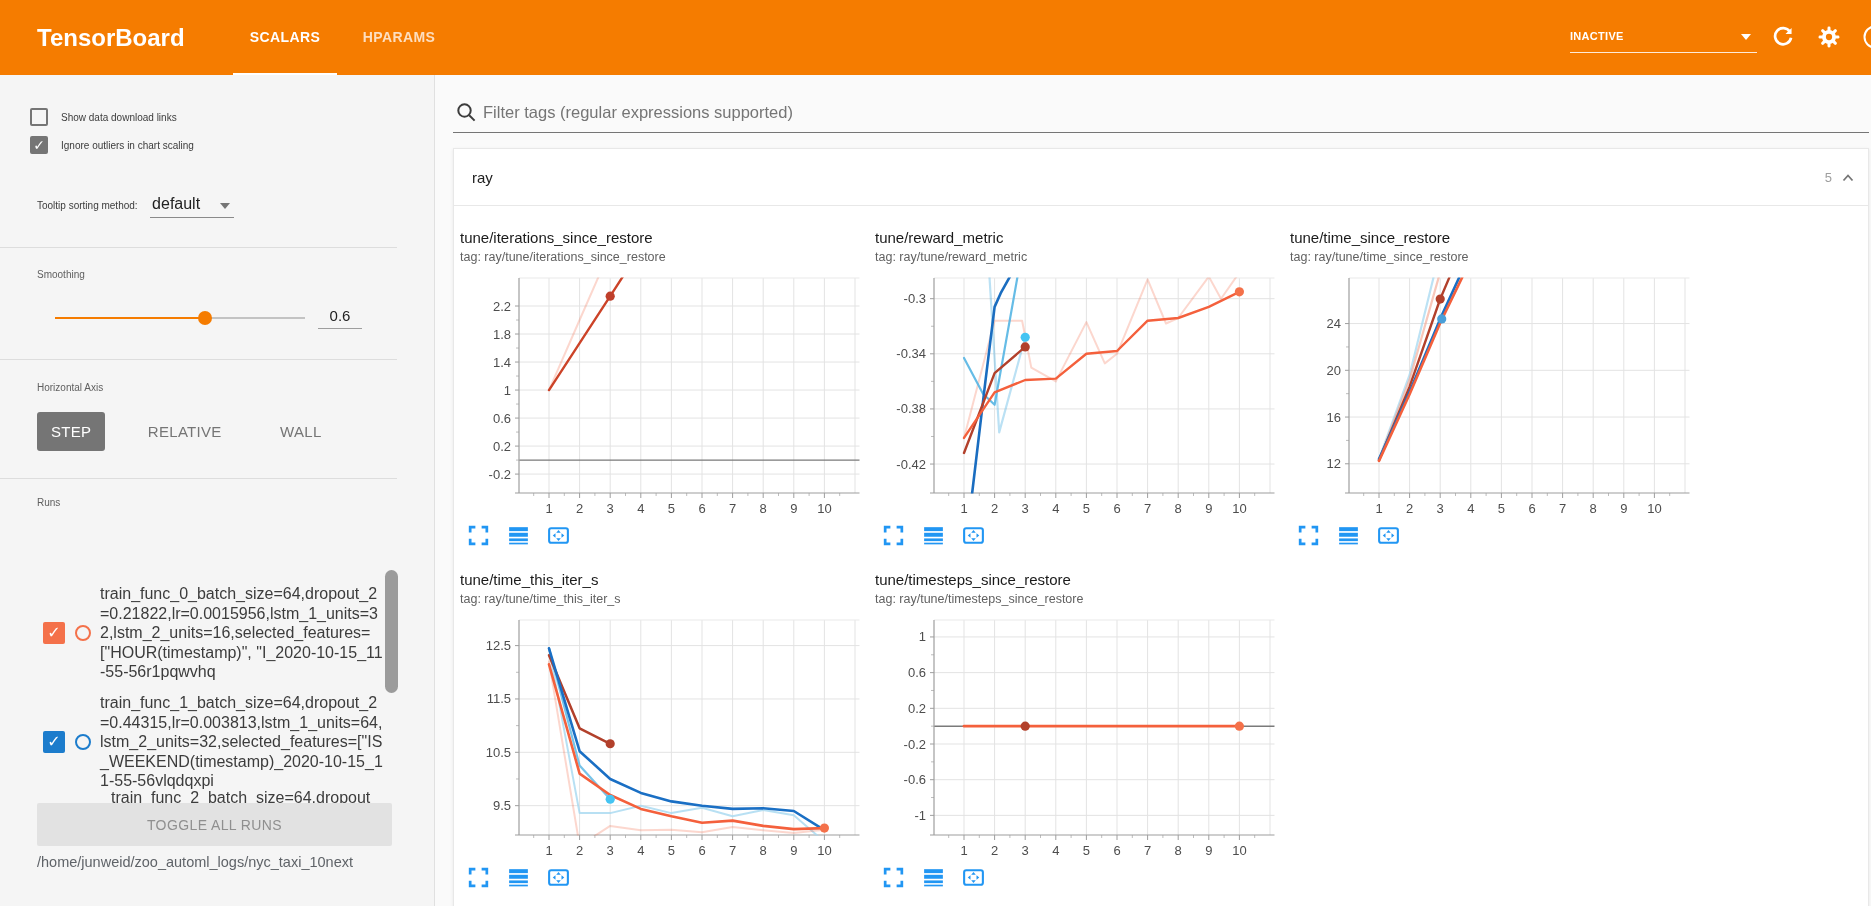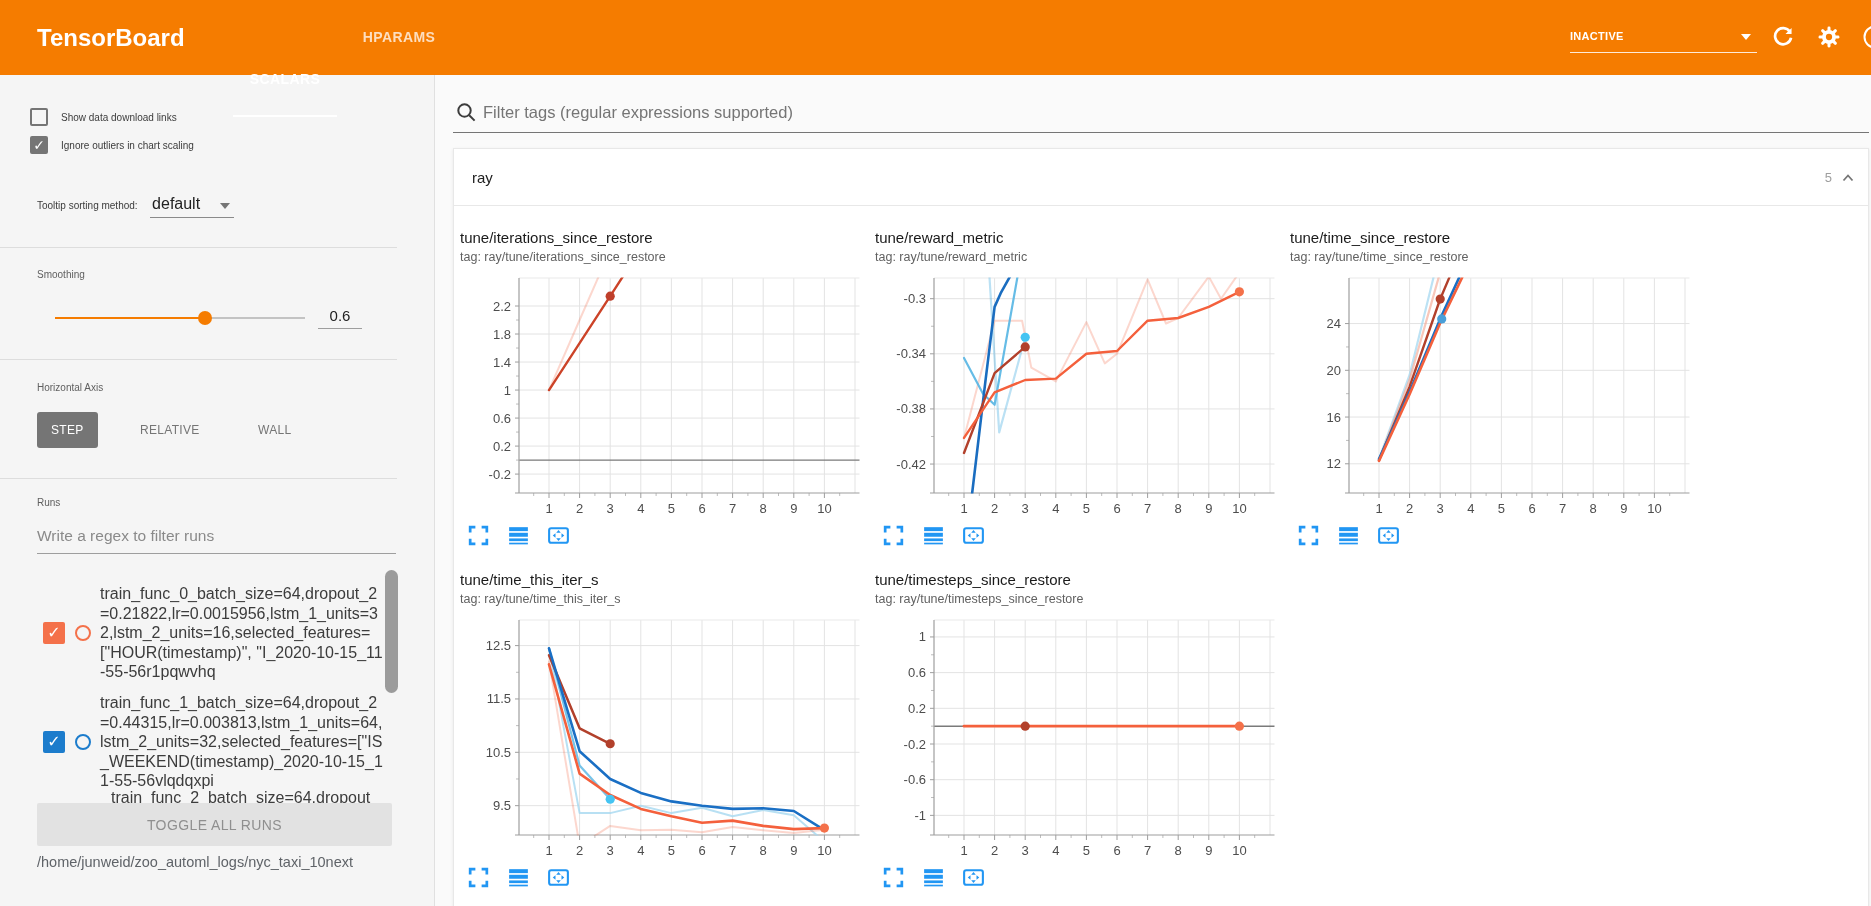--- a/index.html
+++ b/index.html
@@ -6,21 +6,21 @@
   html,body { width:1871px; height:906px; overflow:hidden;
     font-family:"Liberation Sans","DejaVu Sans",sans-serif; background:#fafafa; }
   .abs { position:absolute; }
 
   
   #app-header { position:absolute; left:0; top:0; width:1871px; height:75px;
     background:#f57c00; color:#fff; z-index:10; }
   #logo { position:absolute; left:37px; top:0; line-height:75px; font-size:24px; font-weight:bold; }
   .tab { position:absolute; top:0; height:75px; line-height:75px; font-size:14px;
     font-weight:bold; letter-spacing:.4px; text-align:center; cursor:pointer; }
-  #tab-scalars { left:233px; width:104px; color:#fff;margin-top:42px; }
+  #tab-scalars { left:233px; width:104px; color:#fff; }
   #tab-scalars .tab-underline { position:absolute; left:0; bottom:0; width:104px; height:2px; background:#fff; }
   #tab-hparams { left:351px; width:96px; color:rgba(255,255,255,.75); }
   #status-dropdown { position:absolute; left:1570px; top:22px; width:187px; height:31px;
     border-bottom:1px solid rgba(255,255,255,.85); font-size:11px; font-weight:bold;
     letter-spacing:.3px; line-height:28px; cursor:pointer; }
   .caret-down-white { position:absolute; right:6px; top:12px; width:0; height:0;
     border-left:5px solid transparent; border-right:5px solid transparent; border-top:6px solid #fff; }
   .hdr-icon { position:absolute; top:24px; width:26px; height:26px; cursor:pointer; }
   #refresh-btn { left:1770px; } #settings-btn { left:1816px; } #help-btn { left:1862px; }
 
@@ -38,21 +38,21 @@
     font-size:16px; color:#212121; padding:2px 34px 4px 2px; cursor:pointer; }
   .caret-down-gray { position:absolute; right:4px; top:10px; width:0; height:0;
     border-left:5px solid transparent; border-right:5px solid transparent; border-top:6px solid #757575; }
   #slider-row { position:absolute; left:55px; top:236px; width:250px; height:14px; }
   #slider-track { position:absolute; left:0; top:6px; width:250px; height:2px; background:#c3c3c3; }
   #slider-fill { position:absolute; left:0; top:6px; height:2px; background:#f57c00; }
   #slider-thumb { position:absolute; top:0; width:14px; height:14px; border-radius:50%;
     background:#f57c00; cursor:pointer; }
   #smoothing-value { position:absolute; left:318px; top:232px; width:44px; text-align:center;
     font-size:15px; color:#212121; border-bottom:1px solid #9e9e9e; padding-bottom:4px; }
-  .axis-btn { display:inline-block; font-size:12px; letter-spacing:.3px; color:#757575;
+  .axis-btn { display:inline-block; font-size:15px; letter-spacing:.3px; color:#757575;
     padding:11px 14px; border-radius:3px; cursor:pointer; }
   .axis-btn.active { background:#757575; color:#fff; }
   #regex-input { position:absolute; left:37px; top:380px; width:359px; border:none; outline:none;
     background:transparent; border-bottom:1px solid #9e9e9e; font-size:15.5px; color:#3c3c3c;
     padding:4px 0 8px 0; font-family:inherit; }
   #regex-input::placeholder { color:#8a8a8a; }
   #runs-list { position:absolute; left:0; top:420px; width:401px; height:233px; overflow:hidden; }
   .run-item { position:absolute; left:43px; width:342px; display:flex; align-items:center; }
   .run-cb { width:22px; height:22px; border-radius:2px; color:#fff; font-size:16px; font-weight:bold;
     line-height:22px; text-align:center; flex:0 0 auto; cursor:pointer; }
@@ -161,21 +161,20 @@
 
   <div class="abs side-label" style="left:37px; top:307px; color:#5f5f5f;">Horizontal Axis</div>
   <div class="abs" style="left:37px; top:337px;" id="haxis-buttons">
     <span class="axis-btn active">STEP</span>
     <span class="axis-btn" style="margin-left:24px;">RELATIVE</span>
     <span class="axis-btn" style="margin-left:26px;">WALL</span>
   </div>
   <div class="divider" style="top:403px;"></div>
 
   <div class="abs side-label" style="left:37px; top:422px; color:#5f5f5f;">Runs</div>
-  <input id="regex-input" style="top: 448px;" placeholder="Write a regex to filter runs">
   <div id="runs-list" style="top:495px;">
       <div class="run-item" style="top: 14px;">
         <div class="run-cb" style="background: rgb(244, 113, 74);">✓</div>
         <div class="run-radio" style="border-color: rgb(244, 113, 74);"></div>
         <div class="run-label">train_func_0_batch_size=64,dropout_2=0.21822,lr=0.0015956,lstm_1_units=32,lstm_2_units=16,selected_features=["HOUR(timestamp)", "I_2020-10-15_11-55-56r1pqwvhq</div>
       </div>
       <div class="run-item" style="top: 123px;">
         <div class="run-cb" style="background: rgb(28, 124, 204);">✓</div>
         <div class="run-radio" style="border-color: rgb(28, 124, 204);"></div>
         <div class="run-label">train_func_1_batch_size=64,dropout_2=0.44315,lr=0.003813,lstm_1_units=64,lstm_2_units=32,selected_features=["IS_WEEKEND(timestamp)_2020-10-15_11-55-56vlqdqxpi</div>

